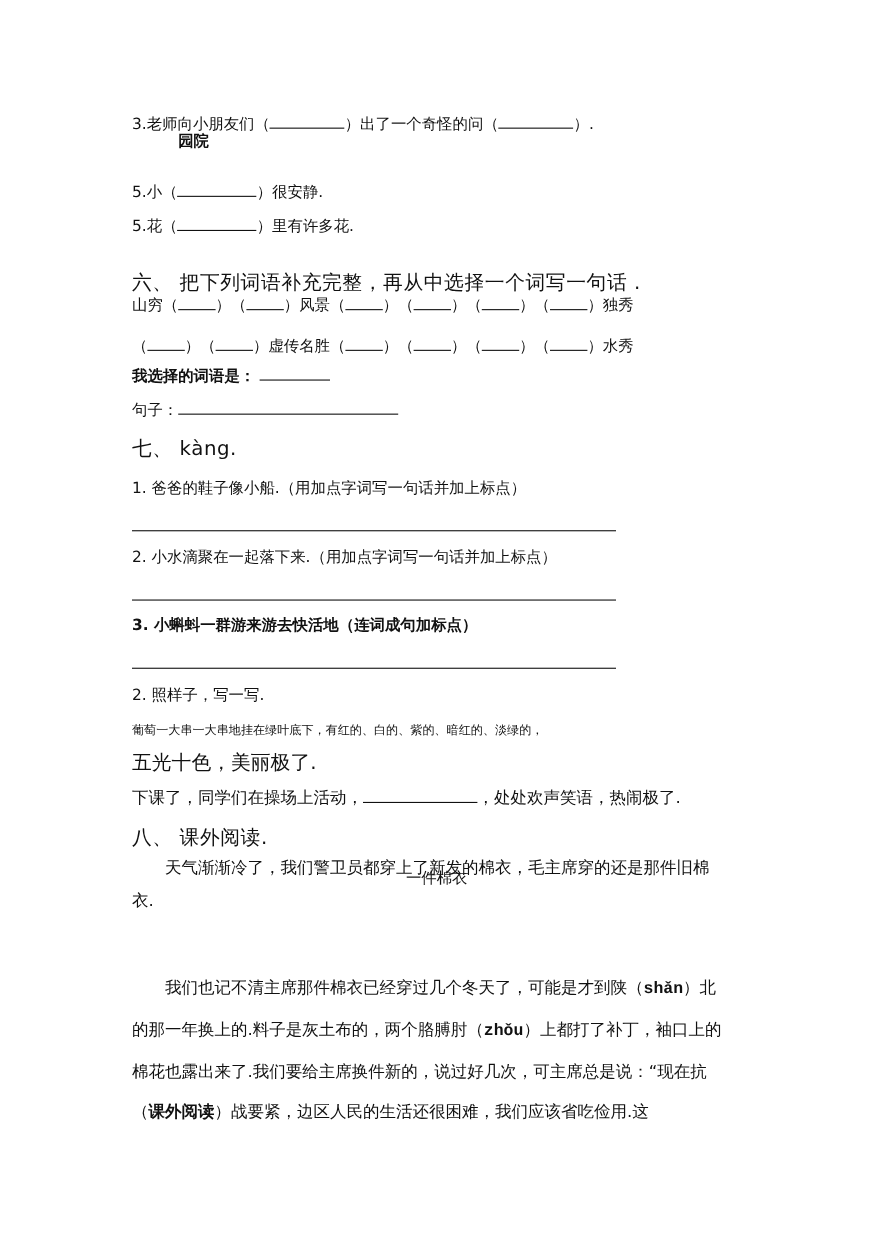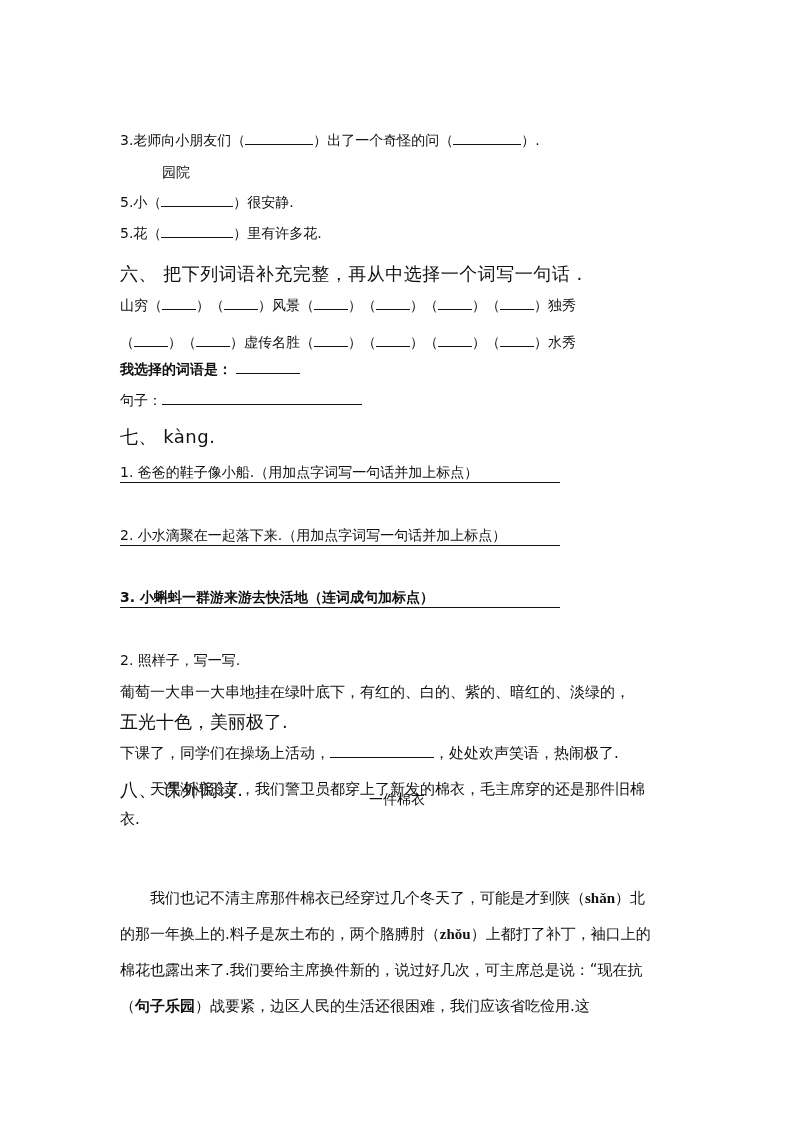--- a/index.html
+++ b/index.html
@@ -1,44 +1,44 @@
 <!DOCTYPE html>
 <html><head>
 <meta charset="utf-8">
 <style>
   html, body { margin: 0; padding: 0; background: #ffffff; }
   body {
     width: 794px; height: 1123px; position: relative; overflow: hidden;
     font-family: "DejaVu Sans", "Liberation Sans", sans-serif;
     color: #111;
   }
-  .line { position: absolute; left: 120px; white-space: nowrap; font-size: 14px; line-height: 20px; margin-top: 28px; }
+  .line { position: absolute; left: 120px; white-space: nowrap; font-size: 14px; line-height: 20px; }
   .h { font-size: 18px; line-height: 24px; letter-spacing: 0.5px; }
   .blank { display: inline-block; border-bottom: 1px solid #111; height: 14px; vertical-align: baseline; }
   .rule { position: absolute; left: 120px; width: 440px; height: 0; border-top: 1px solid #111; }
   .para { position: absolute; left: 120px; width: 540px; font-size: 14px; line-height: 31px; }
   .center { position: absolute; left: 0; width: 794px; text-align: center; font-size: 14px; line-height: 20px; }
-  .py { font-weight: bold; font-family: Liberation Serif, serif; font-size: 15px; text-align: center; }
+  .py { font-weight: bold; font-family: Liberation Mono, monospace; font-size: 15px; text-align: center; }
   .gap { display:inline-block; width: 4px; }
 </style>
 </head>
 <body>
 
 <div class="line" style="top:102px;">
   <span>3.老师向小朋友们（</span><span class="blank" style="width:68px"></span><span>）出了一个奇怪的问（</span><span class="blank" style="width:68px"></span><span>）.</span>
 </div>
-<div class="line" style="top:134px; left:162px;">园院</div>
+<div class="line" style="top:119px; left:162px;font-weight:bold;">园院</div>
 <div class="line" style="top:164px;">
   <span>5.小（</span><span class="blank" style="width:72px"></span><span>）很安静.</span>
 </div>
 <div class="line" style="top:195px;">
   <span>5.花（</span><span class="blank" style="width:72px"></span><span>）里有许多花.</span>
 </div>
 
-<div class="line h" style="top:234px;">六、  把下列词语补充完整，再从中选择一个词写一句话 .</div>
+<div class="line h" style="top:246px;">六、  把下列词语补充完整，再从中选择一个词写一句话 .</div>
 <div class="line" style="top:267px;">
   <span>山穷（</span><span class="blank" style="width:34px"></span><span>）（</span><span class="blank" style="width:34px"></span><span>）风景（</span><span class="blank" style="width:34px"></span><span>）（</span><span class="blank" style="width:34px"></span><span>）（</span><span class="blank" style="width:34px"></span><span>）（</span><span class="blank" style="width:34px"></span><span>）独秀</span>
 </div>
 <div class="line" style="top:304px;">
   <span>（</span><span class="blank" style="width:34px"></span><span>）（</span><span class="blank" style="width:34px"></span><span>）虚传名胜（</span><span class="blank" style="width:34px"></span><span>）（</span><span class="blank" style="width:34px"></span><span>）（</span><span class="blank" style="width:34px"></span><span>）（</span><span class="blank" style="width:34px"></span><span>）水秀</span>
 </div>
 <div class="line" style="top:331px;font-weight:bold;">
   <span>我选择的词语是：</span><span class="gap"></span><span class="blank" style="width:64px"></span>
 </div>
 <div class="line" style="top:362px;">
@@ -46,24 +46,24 @@
 </div>
 
 <div class="line h" style="top:397px;">七、  kàng.</div>
 <div class="line" style="top:434px;">1. 爸爸的鞋子像小船.（用加点字词写一句话并加上标点）</div>
 <div class="rule" style="top:482px;"></div>
 <div class="line" style="top:497px;">2. 小水滴聚在一起落下来.（用加点字词写一句话并加上标点）</div>
 <div class="rule" style="top:545px;"></div>
 <div class="line" style="top:559px;font-weight:bold;">3. 小蝌蚪一群游来游去快活地（连词成句加标点）</div>
 <div class="rule" style="top:607px;"></div>
 <div class="line" style="top:622px;">2. 照样子，写一写.</div>
-<div class="line" style="top:654px; font-size:15px;">葡萄一大串一大串地挂在绿叶底下，有红的、白的、紫的、暗红的、淡绿的，</div>
+<div class="line" style="top:654px; font-size:11px;">葡萄一大串一大串地挂在绿叶底下，有红的、白的、紫的、暗红的、淡绿的，</div>
 <div class="line" style="top:684px; font-size:18px;">五光十色，美丽极了.</div>
 <div class="line" style="top:715px; font-size:15px;">
   <span>下课了，同学们在操场上活动，</span><span class="blank" style="width:104px"></span><span>，处处欢声笑语，热闹极了.</span>
 </div>
 
 <div class="line h" style="top:750px;">八、  课外阅读.</div>
 <div class="center" style="top:789px;">一件棉衣</div>
 <div class="para" style="top:774px; text-indent:30px; line-height:30px; font-size:15px;">天气渐渐冷了，我们警卫员都穿上了新发的棉衣，毛主席穿的还是那件旧棉衣.</div>
 <div class="para" style="top:880px; text-indent:30px; line-height:36px; font-size:15px;">
-  <span>我们也记不清主席那件棉衣已经穿过几个冬天了，可能是才到陕（</span><span class="py">shǎn</span><span>）北的那一年换上的.料子是灰土布的，两个胳膊肘（</span><span class="py">zhǒu</span><span>）上都打了补丁，袖口上的棉花也露出来了.我们要给主席换件新的，说过好几次，可主席总是说：“现在抗（</span><span class="py">句子乐园</span><span>）战要紧，边区人民的生活还很困难，我们应该省吃俭用.这</span>
+  <span>我们也记不清主席那件棉衣已经穿过几个冬天了，可能是才到陕（</span><span class="py">shǎn</span><span>）北的那一年换上的.料子是灰土布的，两个胳膊肘（</span><span class="py">zhǒu</span><span>）上都打了补丁，袖口上的棉花也露出来了.我们要给主席换件新的，说过好几次，可主席总是说：“现在抗（</span><span class="py">课外阅读</span><span>）战要紧，边区人民的生活还很困难，我们应该省吃俭用.这</span>
 </div>
 
 </body></html>

